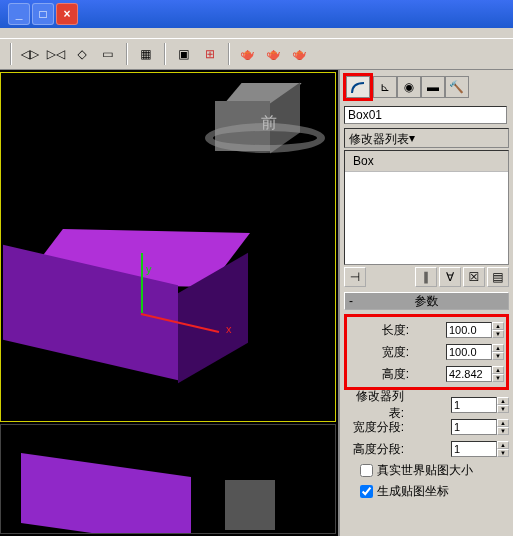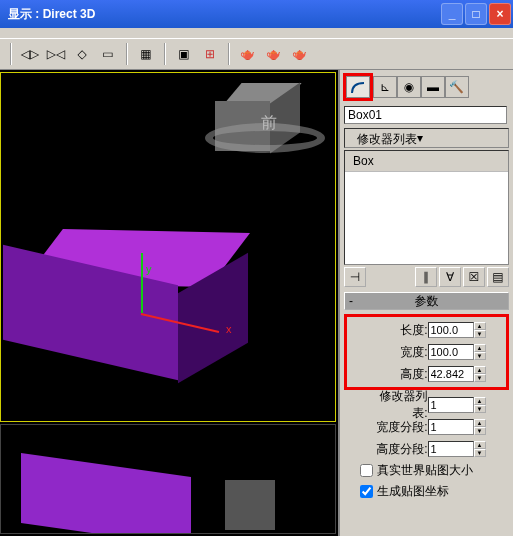--- a/index.html
+++ b/index.html
@@ -27,21 +27,21 @@
 .colorsw { width: 18px; height: 18px; background: #a020c0; border: 1px outset #fff; }
 .modrow { padding: 2px 4px; display: flex; gap: 2px; }
 .modsel { flex: 1; height: 20px; background: #d4d0c8; border: 1px inset #888; }
 .stack { margin: 0 4px; height: 115px; background: #fff; border: 1px inset #888; }
 .stack-item { padding: 3px 8px; background: #d4d0c8; border-bottom: 1px solid #bbb; }
 .stackbar { display: flex; gap: 2px; padding: 2px 4px; align-items:center; }
 .sbtn { width: 22px; height: 20px; border: 1px outset #fff; background: #d4d0c8; display:flex;align-items:center;justify-content:center; }
 .rollhead { background: #a0a0a0; border: 1px outset #fff; margin: 3px 4px 2px 4px; height: 18px; display: flex; align-items:center; justify-content:center; position:relative; }
 .rollhead .minus { position:absolute; left:4px; }
 .params { margin: 2px 4px; }
-.prow { display: flex; align-items: center; justify-content: center; gap: 0; height: 22px; }
+.prow { display: flex; align-items: center; justify-content: space-between; gap: 0; height: 22px; }
 .prow label { text-align: right; width: 60px; }
 .spin { display: flex; align-items:center; }
 .spin input { width: 46px; height: 16px; background: #fff; border: 1px inset #888; padding: 0 2px; font-size: 11px; }
 .spinbtn { display:flex; flex-direction:column; }
 .spinbtn div { width: 12px; height: 8px; border: 1px outset #fff; background: #d4d0c8; font-size: 6px; display:flex;align-items:center;justify-content:center; line-height:1; }
 .red-group { border: 3px solid #e00; padding: 2px; margin: 2px 4px; }
 .chk { display:flex; align-items:center; gap: 4px; padding: 2px 0 2px 16px; }
 .chk input { width: 13px; height: 13px; }
 
 .box3d { position: absolute; left: 30px; top: 170px; }
@@ -59,21 +59,20 @@
 .gizmo .yl { position:absolute; color:#1c1; left:5px; top:-50px; font-size:11px; }
 .gizmo .xl { position:absolute; color:#e22; left:85px; top:10px; font-size:11px; }
 .cubelbl { position:absolute; color:#bbb; font-size:16px; right:58px; top:40px; }
 .vp2 .facefront2 { position:absolute; width:170px; height:70px; background:#9028c8; left:20px; top:40px; transform: skewY(8deg); }
 .vp2 .cube2 { position:absolute; width:50px; height:50px; background:#555; right:60px; top:55px; }
 </style>
 </head>
 <body>
 
 <div class="titlebar">
-  <span>显示 : Direct 3D</span>
   <div class="winbtns">
     <div class="winbtn min">_</div>
     <div class="winbtn max">□</div>
     <div class="winbtn close">×</div>
   </div>
 </div>
 <div class="menubar"></div>
 
 <div class="toolbar">
   <div class="sep"></div>
@@ -142,21 +141,21 @@
           <span>🔨</span>
         </div>
     </div>
 
     <div class="namerow">
       <input class="namefield" value="Box01" style="">
       <div class="colorsw"></div>
     </div>
 
     <div class="modrow">
-      <div class="modsel" style="padding:2px 12px;display:flex;justify-content:flex-start;">
+      <div class="modsel" style="padding:2px 4px;display:flex;justify-content:flex-start;">
         <span>修改器列表</span>
         <span>▾</span>
       </div>
     </div>
 
     <div class="stack">
       <div class="stack-item">Box</div>
     </div>
 
     <div class="stackbar">

